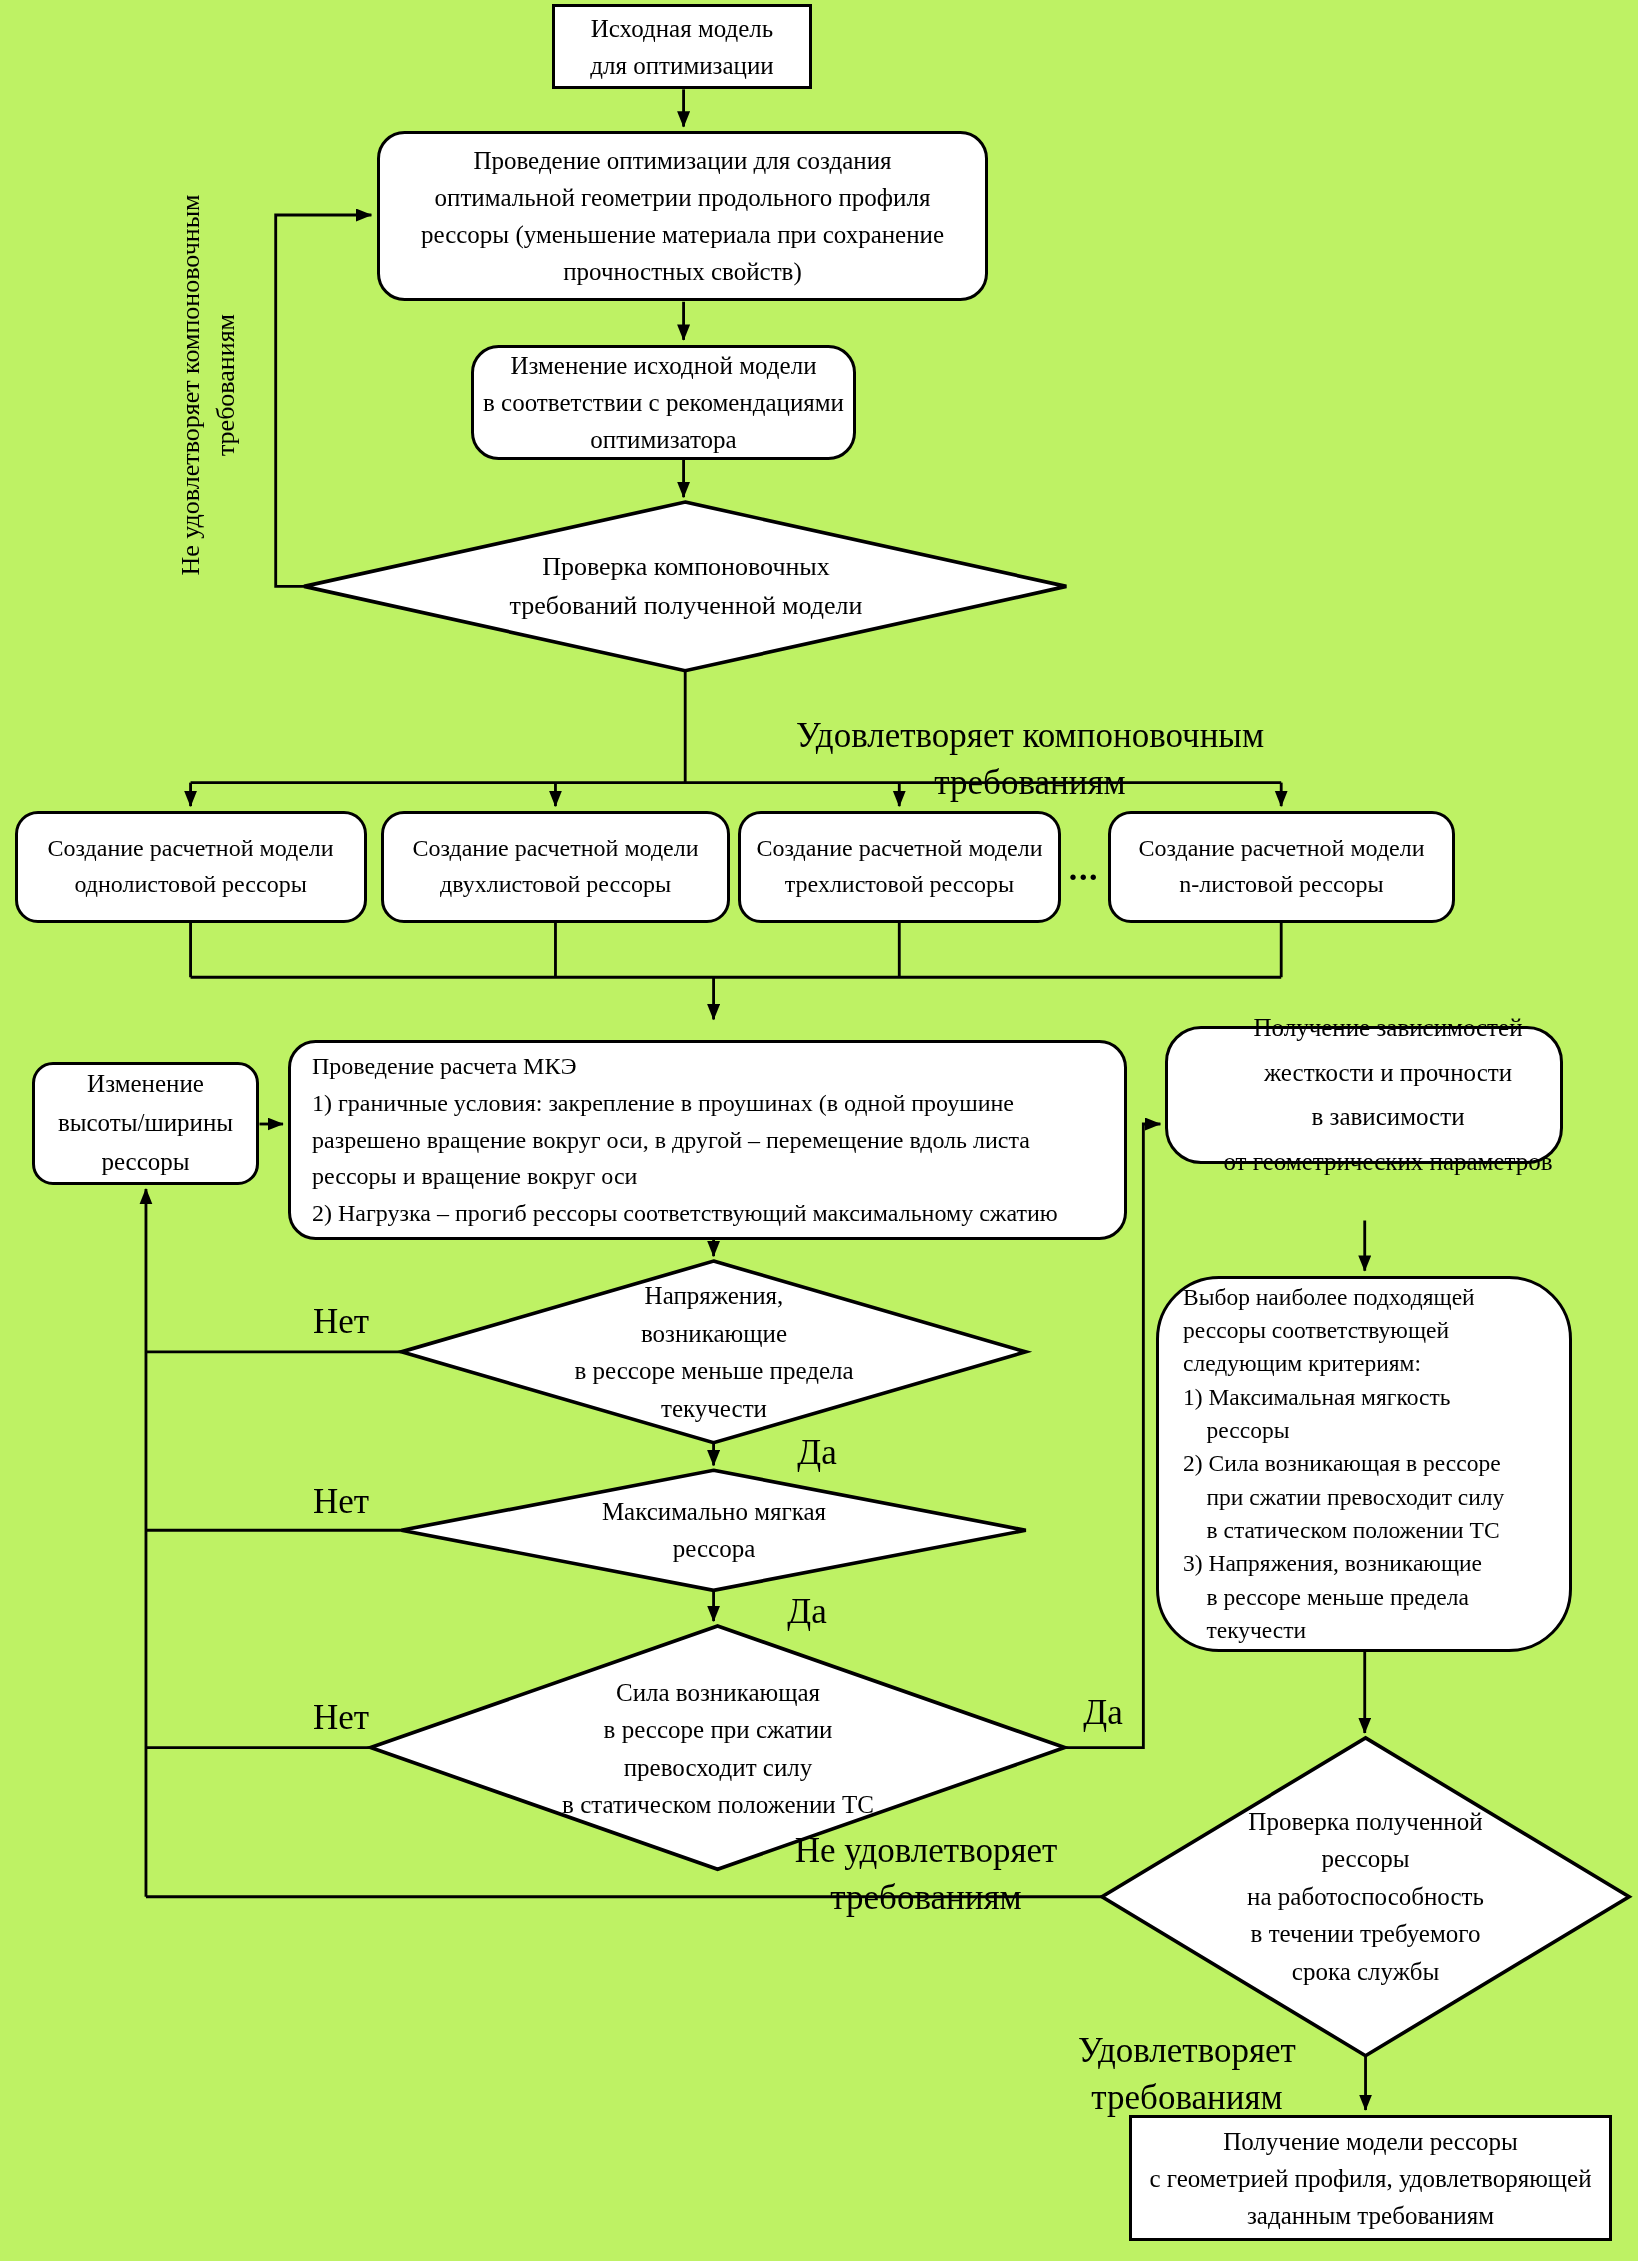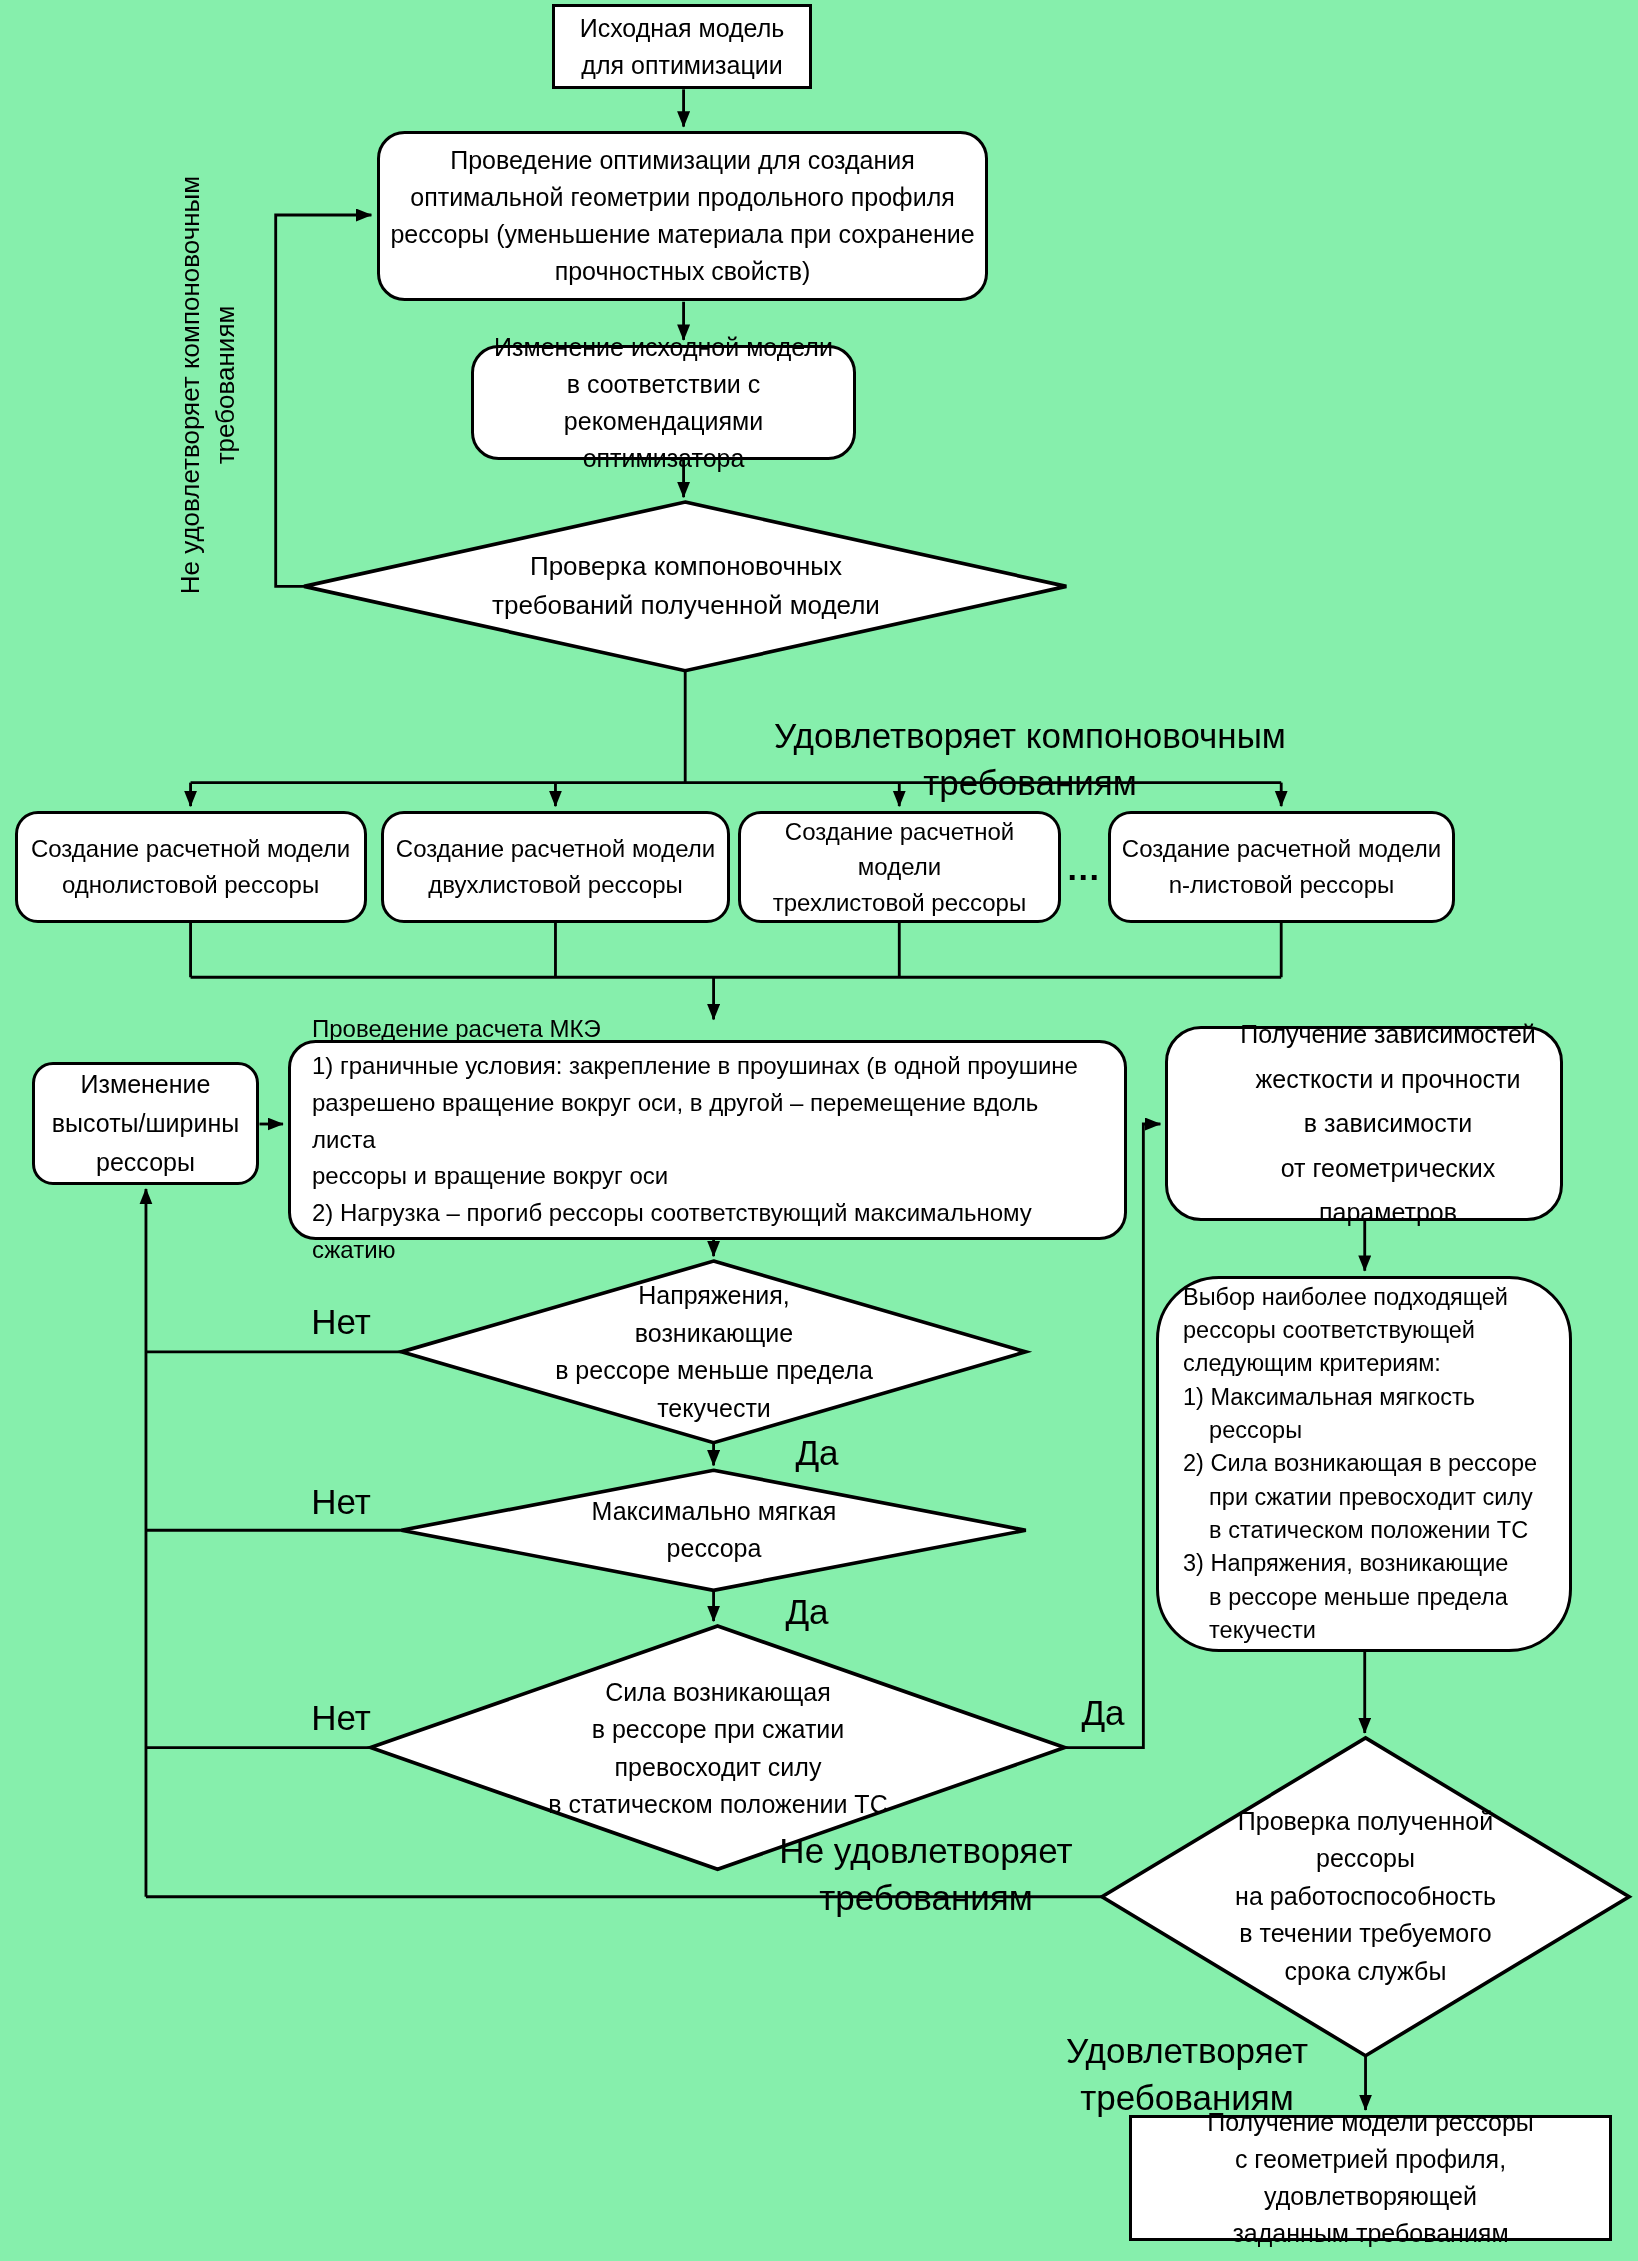--- a/index.html
+++ b/index.html
@@ -1,20 +1,20 @@
 <!DOCTYPE html>
 <html style="font-size:13px"><head>
 <meta charset="utf-8">
 <style>
   html,body{margin:0;padding:0;background:#ffffff;}
   .canvas{
     position:relative;
     width:1638px;height:2261px;
-    background:#86efac;
-    font-family:Liberation Sans, sans-serif;
+    background:#bef264;
+    font-family:Liberation Serif, serif;
     color:#000;
   }
   .layer{position:absolute;left:0;top:0;width:1638px;height:2261px;}
   .node{
     position:absolute;
     box-sizing:border-box;
     border:3.2px solid #000;
     background:#fff;
     display:flex;align-items:center;justify-content:center;
   }
@@ -146,21 +146,21 @@
 рессоры и вращение вокруг оси
 2) Нагрузка – прогиб рессоры соответствующий максимальному сжатию</div>
   </div>
 
   <div class="node rounded" style="left:32px;top:1062px;width:227px;height:123px;border-radius:21px;">
     <div class="txt" style="line-height:1.55;">Изменение
 высоты/ширины
 рессоры</div>
   </div>
 
-  <div class="node r-lg" style="left:1165px;top:1026px;width:398px;height:195px;padding-left:48px;">
+  <div class="node r-lg" style="left:1165px;top:1026px;width:398px;height:138px;padding-left:48px;">
     <div class="txt lh-tall">Получение зависимостей
 жесткости и прочности
 в зависимости
 от геометрических параметров</div>
   </div>
 
   <div class="node r-xl" style="left:1156px;top:1276px;width:416px;height:376px;">
     <div class="txt txt-left" style="font-size:23.5px;line-height:1.42;padding:0 24px;">Выбор наиболее подходящей
 рессоры соответствующей
 следующим критериям:

